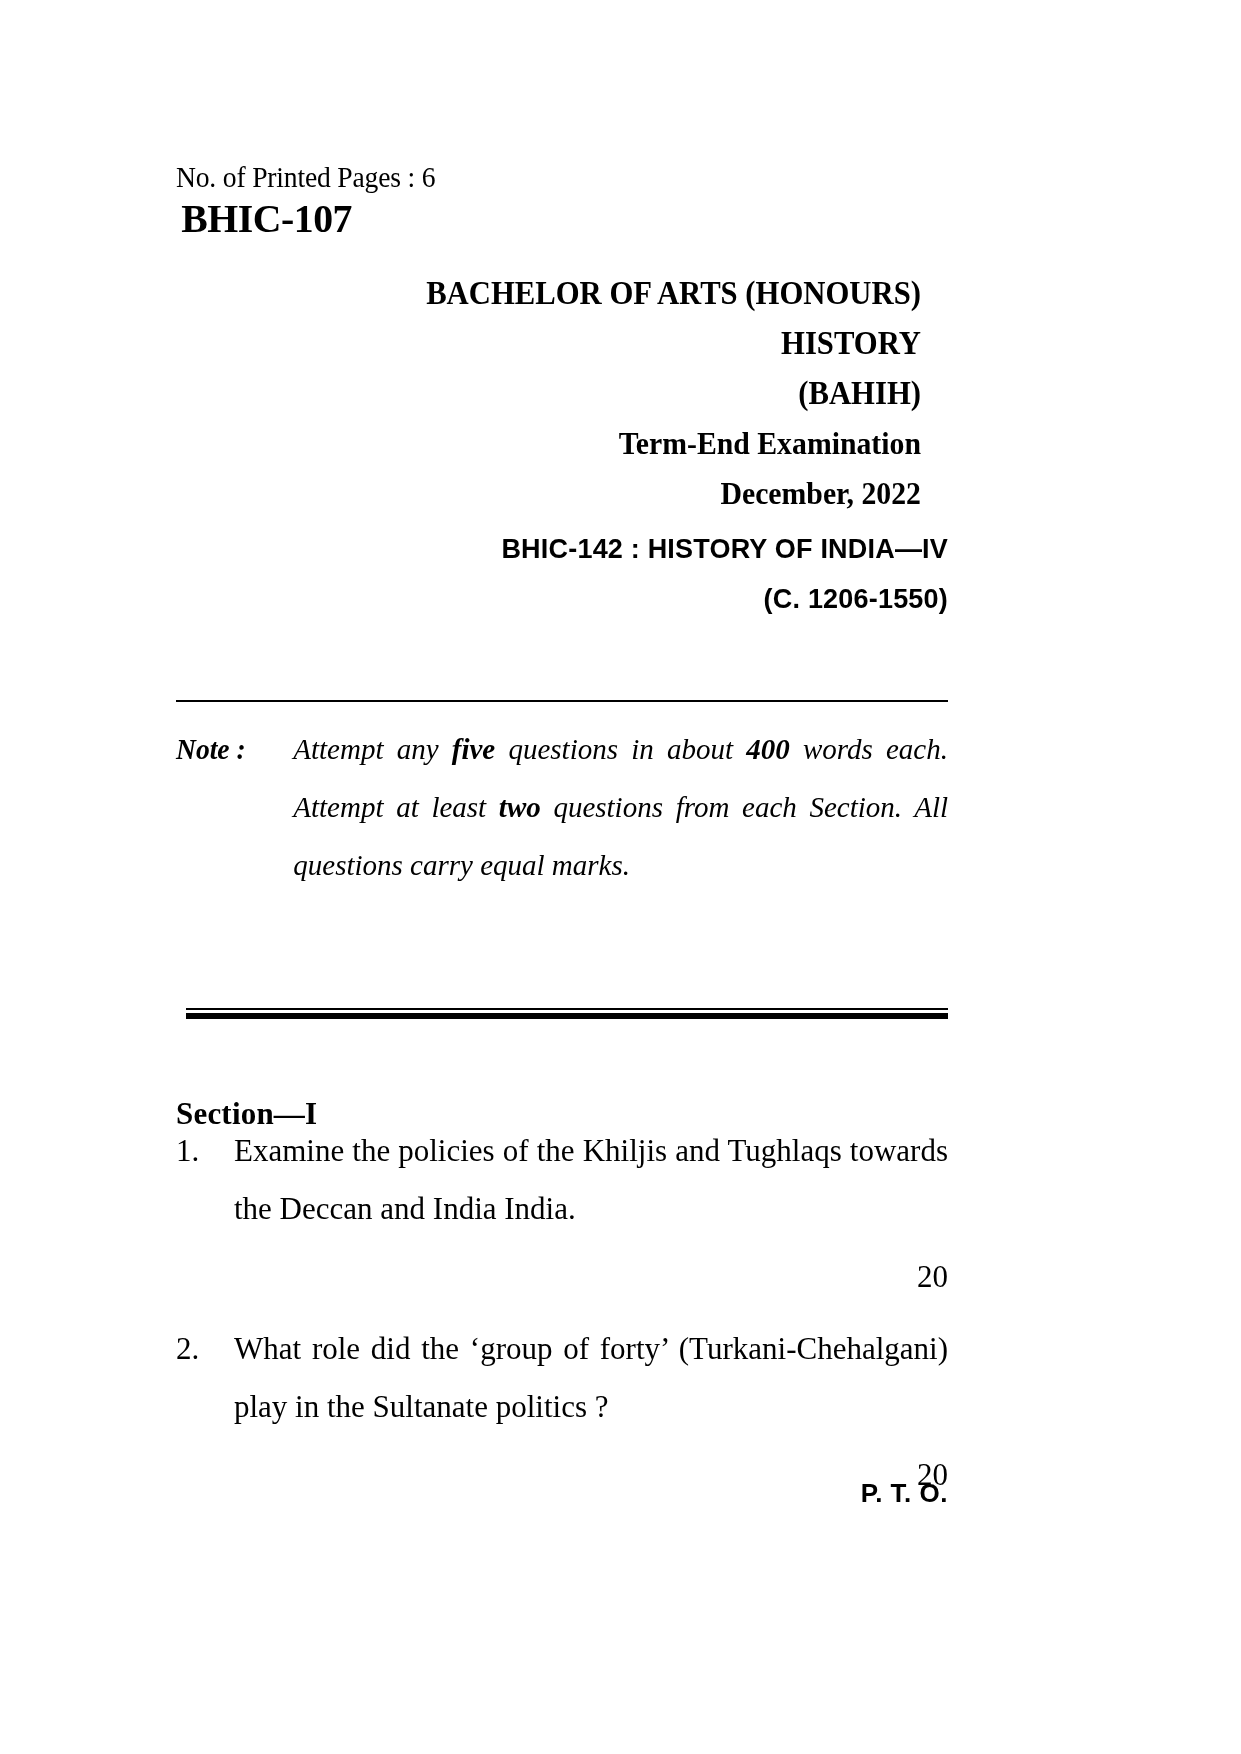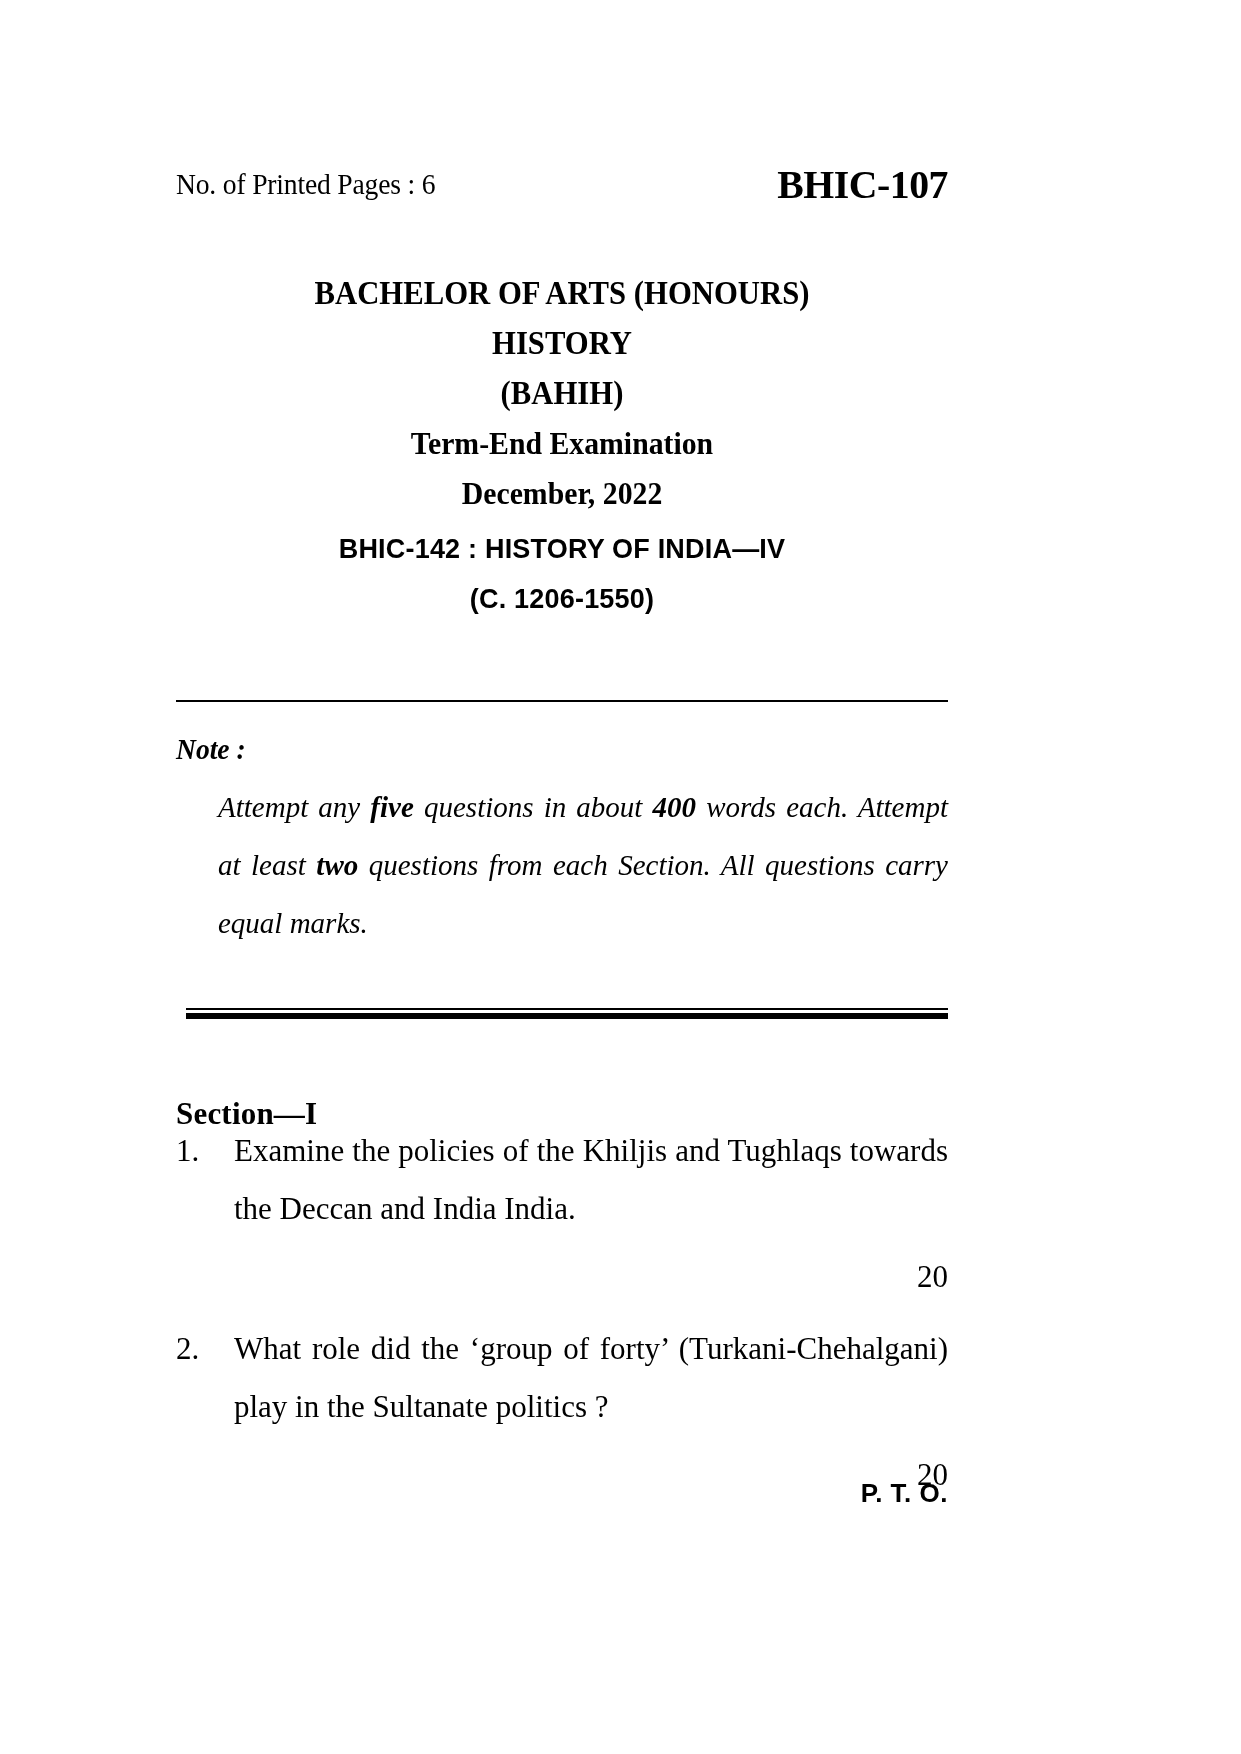--- a/index.html
+++ b/index.html
@@ -25,22 +25,23 @@
     padding: 0;
   }
 
   
   .header-row {
     position: absolute;
     left: 176px;
     top: 160px;
     width: 772px;
     display: flex;
-    align-items: center;
+    align-items: flex-start;
     justify-content: space-between;
+    flex-direction: column;
   }
   .printed-pages {
     font-family: "Liberation Serif", "DejaVu Serif", serif;
     font-size: 30px;
     letter-spacing: -0.2px;
     transform: scaleX(0.92);
     transform-origin: left center;
     white-space: nowrap;
   }
   .course-code {
@@ -52,21 +53,21 @@
     transform: scaleX(0.97);
     transform-origin: right center;
   }
 
   
   .title-block {
     position: absolute;
     left: 176px;
     top: 268px;
     width: 772px;
-    text-align: center;
+    text-align: right;
   }
   .title-line {
     font-family: "Liberation Serif", "DejaVu Serif", serif;
     font-weight: bold;
     font-size: 33px;
     line-height: 50px;
     letter-spacing: 0px;
     transform: scaleX(0.93);
     white-space: nowrap;
   }
@@ -117,21 +118,20 @@
   }
 
   
   .note-block {
     position: absolute;
     left: 176px;
     top: 720px;
     width: 772px;
     display: flex;
     align-items: flex-start;
-    flex-direction: column;
   }
   .note-label {
     font-family: "Liberation Serif", "DejaVu Serif", serif;
     font-weight: bold;
     font-style: italic;
     font-size: 29px;
     line-height: 58px;
     white-space: nowrap;
     flex: 0 0 auto;
     padding-right: 2px;

